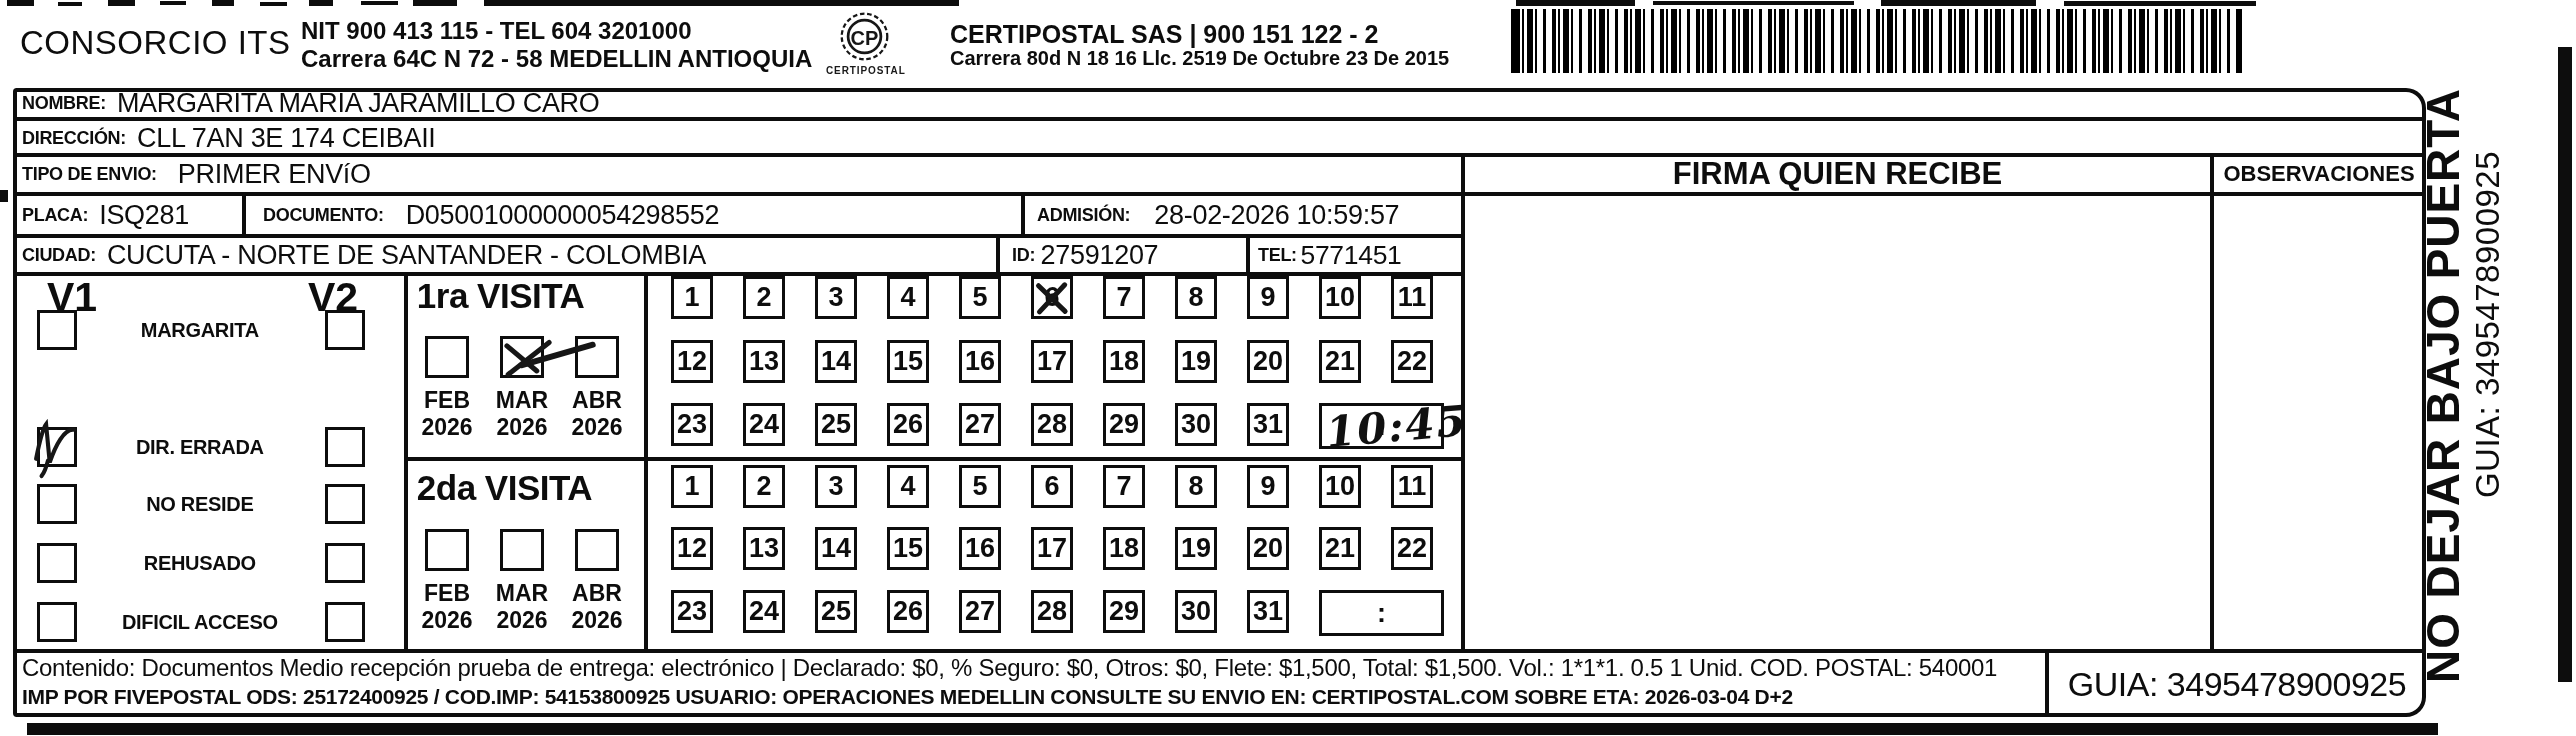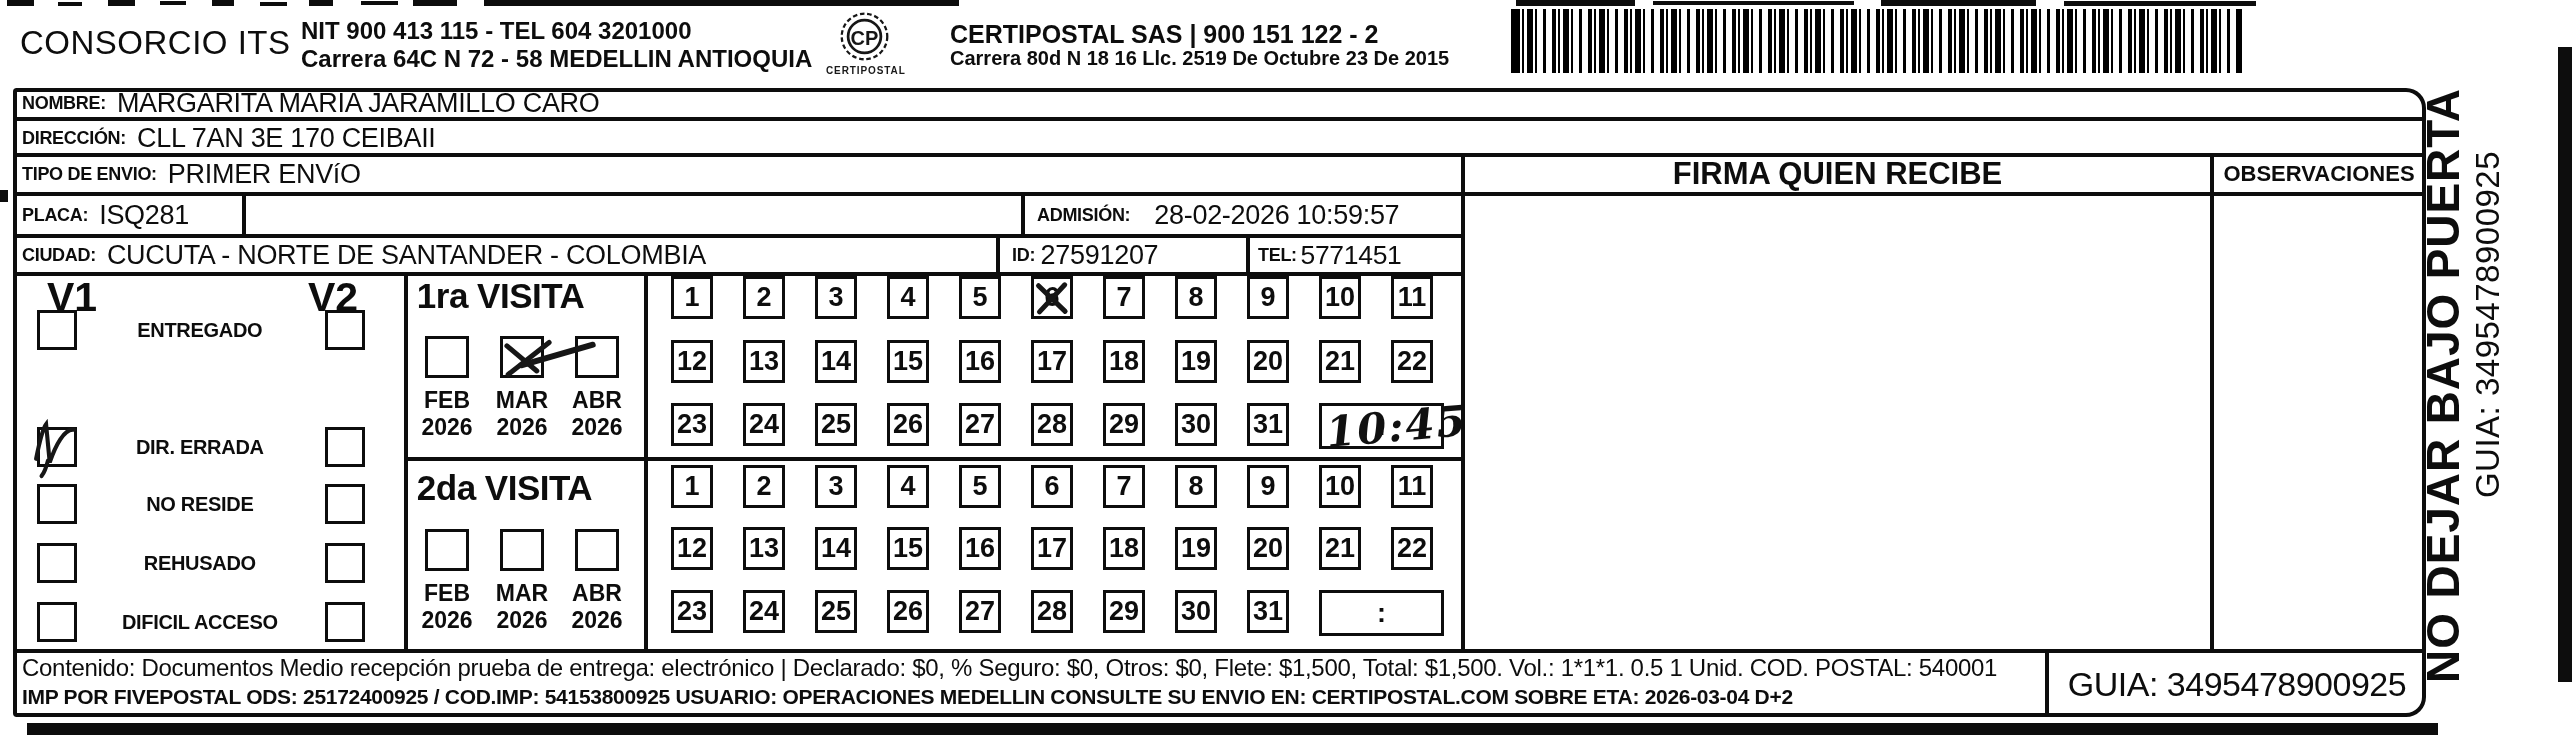--- a/index.html
+++ b/index.html
@@ -123,29 +123,33 @@
   <div class="vline" style="left:1246px;top:234px;width:3.7px;height:42px;"></div>
   <div class="vline" style="left:404px;top:272px;width:3.7px;height:381px;"></div>
   <div class="vline" style="left:644px;top:272px;width:3.7px;height:381px;"></div>
 
   <div class="frow" style="left:22px;top:88px;height:31px;">
     <span class="lbl">NOMBRE:</span>
     <span class="val">MARGARITA MARIA JARAMILLO CARO</span>
   </div>
   <div class="frow" style="left:22px;top:121px;height:35px;">
     <span class="lbl">DIRECCIÓN:</span>
-    <span class="val">CLL 7AN   3E 170 CEIBAII</span>
-  </div>
-  <div class="frow" style="left:22px;top:155px;height:38px;">
+    <span class="val">CLL 7AN   3E 174 CEIBAII</span>
+  </div>
+  <div class="frow" style="left:22px;top:155px;height:38px;gap:10px;">
     <span class="lbl">TIPO DE ENVIO:</span>
     <span class="val">PRIMER ENVíO</span>
   </div>
   <div class="frow" style="left:22px;top:194px;height:42px;">
     <span class="lbl">PLACA:</span>
     <span class="val">ISQ281</span>
+  </div>
+  <div class="frow" style="left:263px;top:194px;height:42px;">
+    <span class="lbl">DOCUMENTO:</span>
+    <span class="val" style="margin-left:22px;">D05001000000054298552</span>
   </div>
   <div class="frow" style="left:1037px;top:194px;height:42px;">
     <span class="lbl">ADMISIÓN:</span>
     <span class="val" style="margin-left:24px;">28-02-2026 10:59:57</span>
   </div>
   <div class="frow" style="left:22px;top:236px;height:38px;">
     <span class="lbl">CIUDAD:</span>
     <span class="val">CUCUTA - NORTE DE SANTANDER - COLOMBIA</span>
   </div>
   <div class="frow" style="left:1012px;top:236px;height:38px;">
@@ -160,21 +164,21 @@
   <div class="hdr-cell" style="left:1465px;top:155px;width:745px;height:37px;">FIRMA QUIEN RECIBE</div>
   <div class="hdr-cell" style="left:2213px;top:155px;width:212px;height:37px;font-size:22px;">OBSERVACIONES</div>
   <div class="abs" style="left:1465px;top:195px;width:745px;height:454px;"></div>
   <div class="abs" style="left:2213px;top:195px;width:212px;height:454px;"></div>
 
   <div class="abs vlab" style="left:47px;top:274px;">V1</div>
   <div class="abs vlab" style="left:308px;top:274px;">V2</div>
   <div class="abs" id="status-panel" style="left:0;top:274px;width:404px;height:379px;">
       <div class="status-row" style="top: 34px;">
         <span class="cb v1cb"></span>
-        <span class="status-label">ENTREGADO</span>
+        <span class="status-label">MARGARITA</span>
         <span class="cb v2cb"></span>
       </div>
       <div class="status-row" style="top: 208px;">
         <span class="cb v1cb"></span>
         <span class="status-label">NO RESIDE</span>
         <span class="cb v2cb"></span>
       </div>
       <div class="status-row" style="top: 151px;">
         <span class="cb v1cb"></span>
         <span class="status-label">DIR. ERRADA</span>

